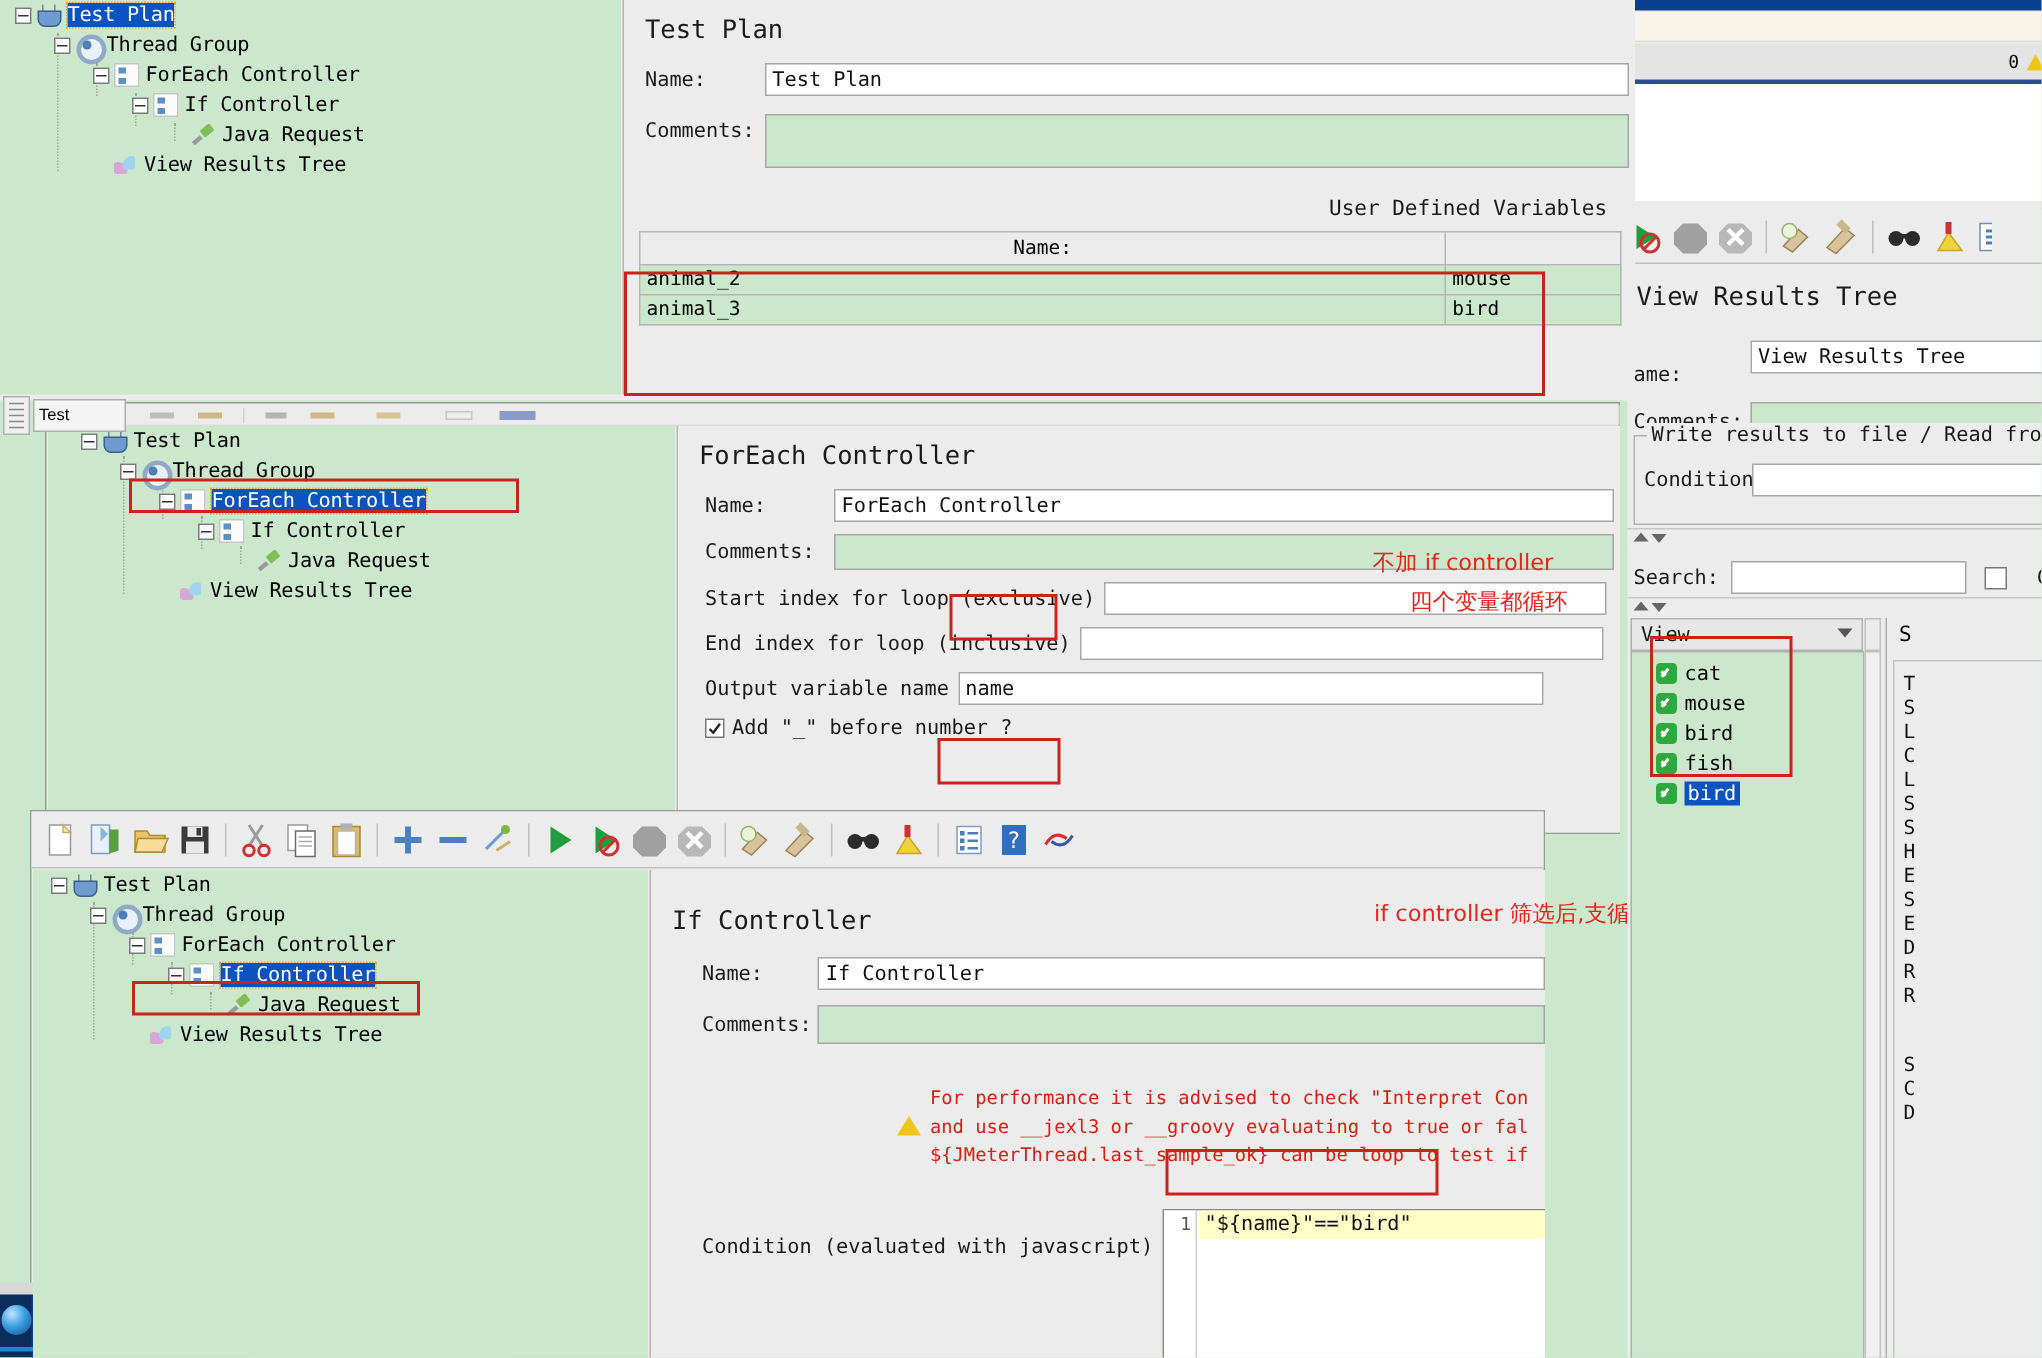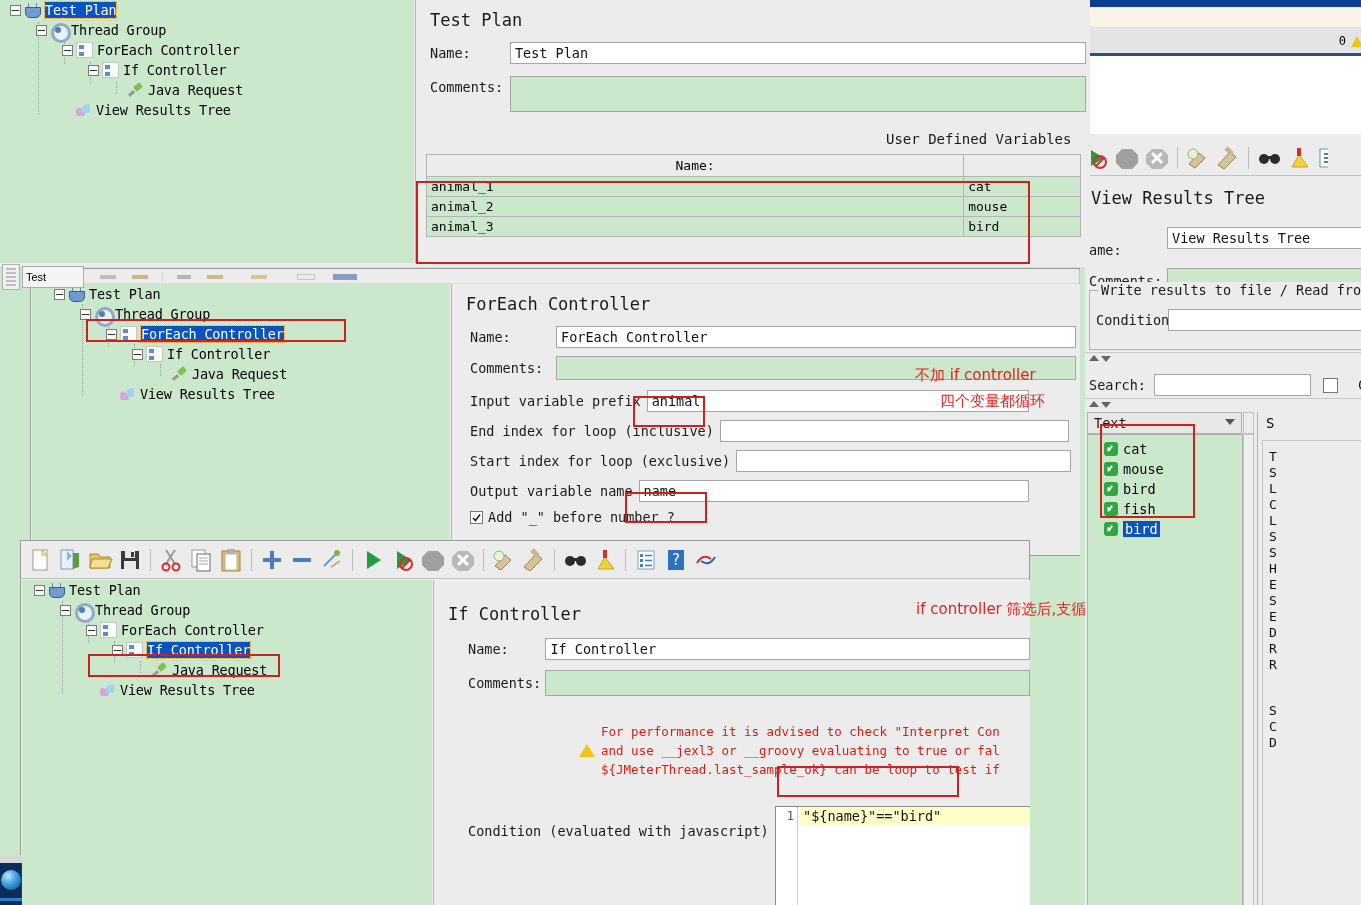--- a/index.html
+++ b/index.html
@@ -215,24 +215,20 @@
 
       <div style="position:absolute;left:470px;top:131px;font-size:14px;font-family:'DejaVu Sans Mono',monospace;color:#1a1a1a;">User Defined Variables</div>
 
       <table class="tbl" style="position:absolute;left:10px;top:154px;width:655px;">
         <tbody>
             <tr>
           <th style="width:538px;">Name:</th>
           <th style="width:117px;color:transparent;">Value:</th>
         </tr>
         <tr>
-          <td>animal_1</td>
-          <td>cat</td>
-        </tr>
-        <tr>
           <td>animal_2</td>
           <td>mouse</td>
         </tr>
         <tr>
           <td>animal_3</td>
           <td>bird</td>
         </tr>
       </tbody>
         </table>
     </div>
@@ -296,33 +292,29 @@
       <div class="frow" style="margin-left:18px;">
         <span class="flabel" style="width:86px;">Name:</span>
         <div class="finput" style="width:520px;">ForEach Controller</div>
       </div>
 
       <div class="frow" style="margin-left:18px;margin-top:8px;">
         <span class="flabel" style="width:86px;">Comments:</span>
         <div class="finput green" style="width:520px;height:24px;"></div>
       </div>
 
-      <div class="frow" style="margin-left:18px;margin-top:10px;">
-        <span class="flabel">Input variable prefix</span>
-        <div class="finput" style="width:382px;margin-left:6px;">animal</div>
+
+      <div class="frow" style="margin-left:18px;margin-top:8px;">
+        <span class="flabel">Start index for loop (exclusive)</span>
+        <div class="finput" style="width:335px;margin-left:6px;"></div>
       </div>
 
       <div class="frow" style="margin-left:18px;margin-top:8px;">
         <span class="flabel">End index for loop (inclusive)</span>
         <div class="finput" style="width:349px;margin-left:6px;"></div>
-      </div>
-
-      <div class="frow" style="margin-left:18px;margin-top:8px;">
-        <span class="flabel">Start index for loop (exclusive)</span>
-        <div class="finput" style="width:335px;margin-left:6px;"></div>
       </div>
 
       <div class="frow" style="margin-left:18px;margin-top:8px;">
         <span class="flabel">Output variable name</span>
         <div class="finput" style="width:390px;margin-left:6px;">name</div>
       </div>
 
       <div class="frow" style="margin-left:18px;margin-top:7px;">
         <span class="chk" style="position:relative;">
             <svg width="11" height="11" viewBox="0 0 11 11" style="position:absolute;left:0;top:0;">
@@ -552,21 +544,21 @@
       <div class="frow" style="margin-left:34px;margin-top:6px;">
         <span class="flabel" style="width:80px;">Name:</span>
         <div class="finput" style="width:500px;">If Controller</div>
       </div>
 
       <div class="frow" style="margin-left:34px;margin-top:10px;">
         <span class="flabel" style="width:80px;">Comments:</span>
         <div class="finput green" style="width:500px;height:26px;"></div>
       </div>
 
-      <div style="position:absolute;left:145px;top:142px;display:flex;align-items:center;">
+      <div style="position:absolute;left:164px;top:142px;display:flex;align-items:center;">
         <span class="warn-tri" style="margin-right:6px;"></span>
         <div>
           <div class="warnbox">For performance it is advised to check "Interpret Con</div>
           <div class="warnbox">and use __jexl3 or __groovy evaluating to true or fal</div>
           <div class="warnbox">${JMeterThread.last_sample_ok} can be loop to test if</div>
         </div>
       </div>
 
       <div class="flabel" style="position:absolute;left:34px;top:243px;">Condition (evaluated with javascript)</div>
 
@@ -614,21 +606,21 @@
       <span class="chk" style="margin-left:12px;width:15px;height:15px;"></span>
       <span class="flabel" style="margin-left:20px;">Ca</span>
     </div>
 
     <div style="position:absolute;left:0;top:222px;width:283px;height:12px;background:#ececec;border-top:1px solid #c8c8c8;">
       <span style="position:absolute;left:4px;top:2px;width:0;height:0;border-left:5px solid transparent;border-right:5px solid transparent;border-bottom:6px solid #666;"></span>
       <span style="position:absolute;left:16px;top:3px;width:0;height:0;border-left:5px solid transparent;border-right:5px solid transparent;border-top:6px solid #666;"></span>
     </div>
 
     <div style="position:absolute;left:2px;top:236px;width:155px;height:22px;background:#e7e7e7;border:1px solid #b0b0b0;display:flex;align-items:center;padding-left:6px;">
-      <span class="flabel">Text</span>
+      <span class="flabel">View</span>
       <span style="position:absolute;right:6px;top:6px;width:0;height:0;border-left:5px solid transparent;border-right:5px solid transparent;border-top:6px solid #555;"></span>
     </div>
     <div style="position:absolute;left:158px;top:236px;width:11px;height:22px;background:#ececec;border:1px solid #c0c0c0;"></div>
 
     <div style="position:absolute;left:2px;top:258px;width:156px;height:636px;background:#cbe8cd;border:1px solid #b0b0b0;padding-top:4px;">
       <div class="vrt-row">
         <span class="vrt-ok"></span>
         <span class="vrt-label">cat</span>
       </div>
       <div class="vrt-row">

